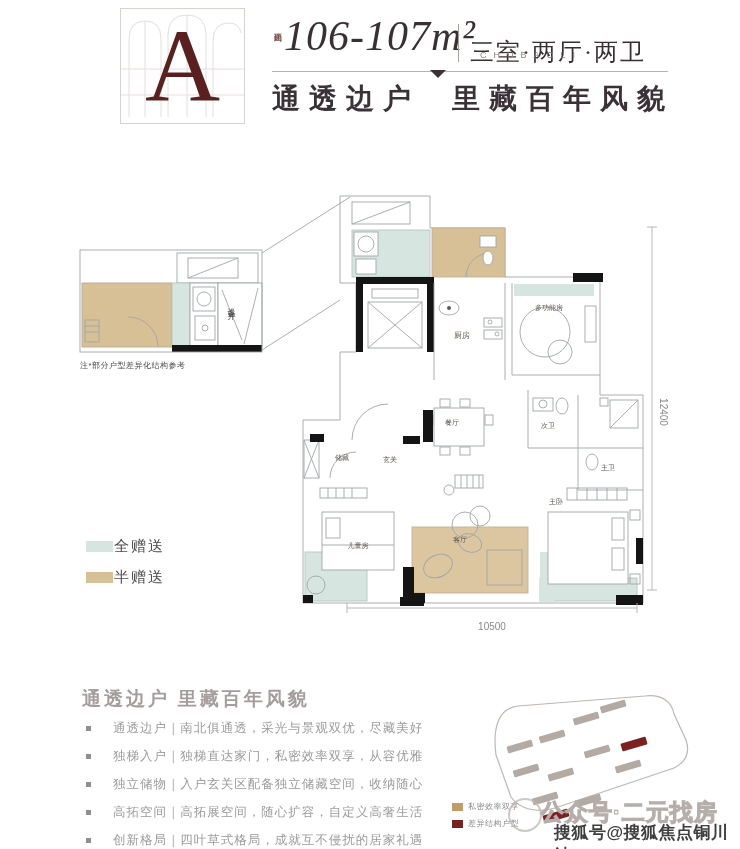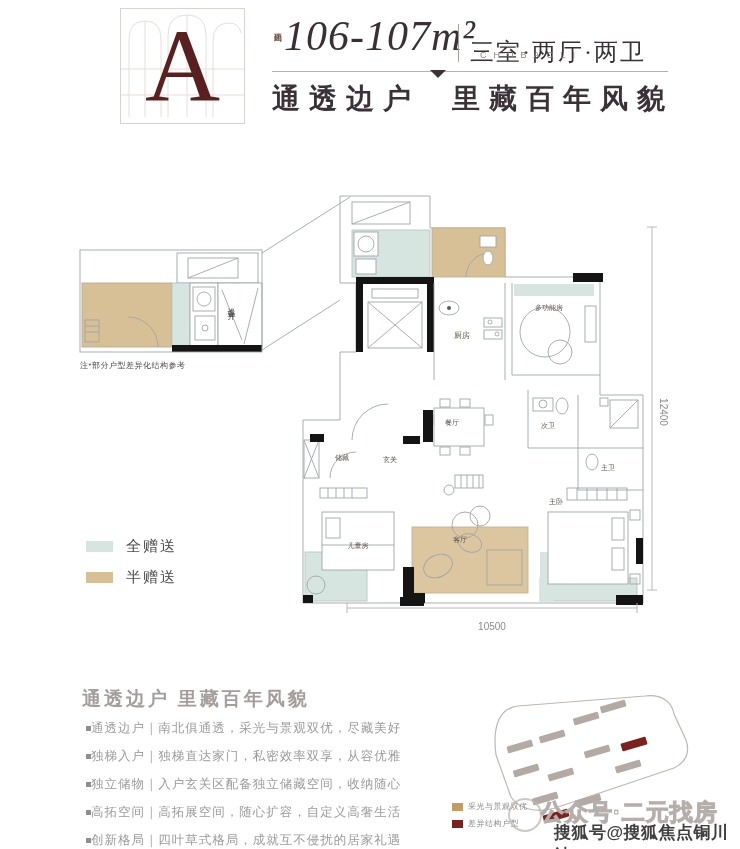--- a/index.html
+++ b/index.html
@@ -23,31 +23,31 @@
   .unit-sub{left:480px;top:50px;font-size:9px;letter-spacing:7px;color:#8d8176;}
   .hdr-rule{left:272px;top:71px;width:396px;height:1px;background:#b9b2ac;}
   .hdr-triangle{left:430px;top:70px;width:0;height:0;border-left:8px solid transparent;
          border-right:8px solid transparent;border-top:8px solid #3a3236;}
   .slogan{left:272px;top:80px;font-family:"Liberation Serif","DejaVu Serif",serif;
          font-size:28px;font-weight:600;letter-spacing:9px;word-spacing:16px;color:#3a3236;}
 
   
   .plan-svg{left:55px;top:148px;}
   .plan-legend{left:86px;top:537px;display:flex;flex-direction:column;gap:12px;}
-  .plan-legend .row{display:flex;align-items:center;gap:13px;}
+  .plan-legend .row{display:flex;align-items:center;gap:1px;}
   .plan-legend .sw{width:27px;height:11px;}
   .sw-teal{background:#d7e5e1;}
   .sw-tan{background:#d8c096;}
   .plan-legend .lab{font-size:15px;color:#4c4c4c;letter-spacing:2px;}
 
   
   .feat-heading{left:82px;top:686px;font-family:"Liberation Serif","DejaVu Serif",serif;
          font-size:19px;font-weight:600;letter-spacing:3px;color:#a39d9b;}
   .feat-list{left:86px;top:720px;display:flex;flex-direction:column;gap:11px;}
-  .feat-item{display:flex;align-items:center;}
+  .feat-item{display:flex;align-items:center;gap:22px;}
   .feat-bullet{width:5px;height:5px;background:#8f8f8f;flex:0 0 auto;}
   .feat-text{font-size:12.5px;color:#9b9b9b;letter-spacing:1px;white-space:nowrap;}
 
   
   .site-svg{left:448px;top:688px;}
   .site-legend{left:452px;top:801px;display:flex;flex-direction:column;gap:6px;z-index:2;}
   .site-legend .row{display:flex;align-items:center;gap:5px;}
   .site-legend .sw{width:11px;height:8px;}
   .sw-std{background:#c29d62;}
   .sw-diff{background:#7c2020;}
@@ -337,21 +337,21 @@
     </g>
     <g fill="#7c2020">
       <rect x="621" y="740" width="26" height="8" rx="1" transform="rotate(-16 634 744)"></rect>
       <rect x="543" y="812" width="26" height="8" rx="1" transform="rotate(-16 556 816)"></rect>
     </g>
   </svg>
 
   <div class="abs site-legend">
     <div class="row">
       <span class="sw sw-std"></span>
-      <span class="lab">采光与景观双优</span>
+      <span class="lab">私密效率双享</span>
     </div>
     <div class="row">
       <span class="sw sw-diff"></span>
       <span class="lab">差异结构户型</span>
     </div>
   </div>
 
   <div class="abs wm-circle"></div>
   <div class="abs wm-outline">公众号·二元找房</div>
   <div class="abs wm-solid">搜狐号@搜狐焦点铜川站</div>

